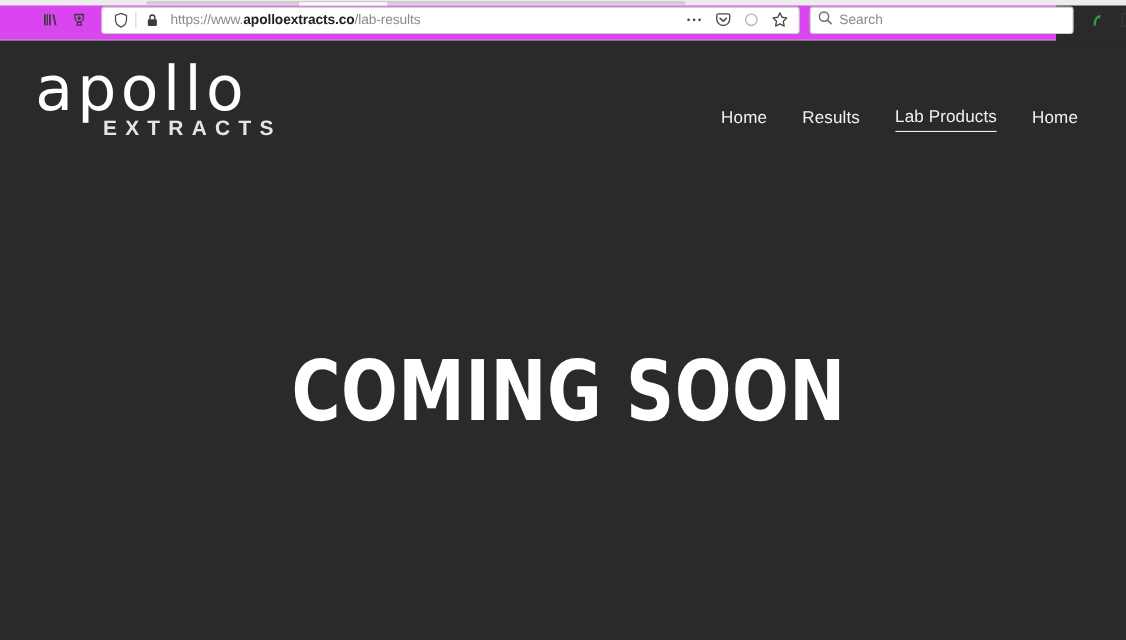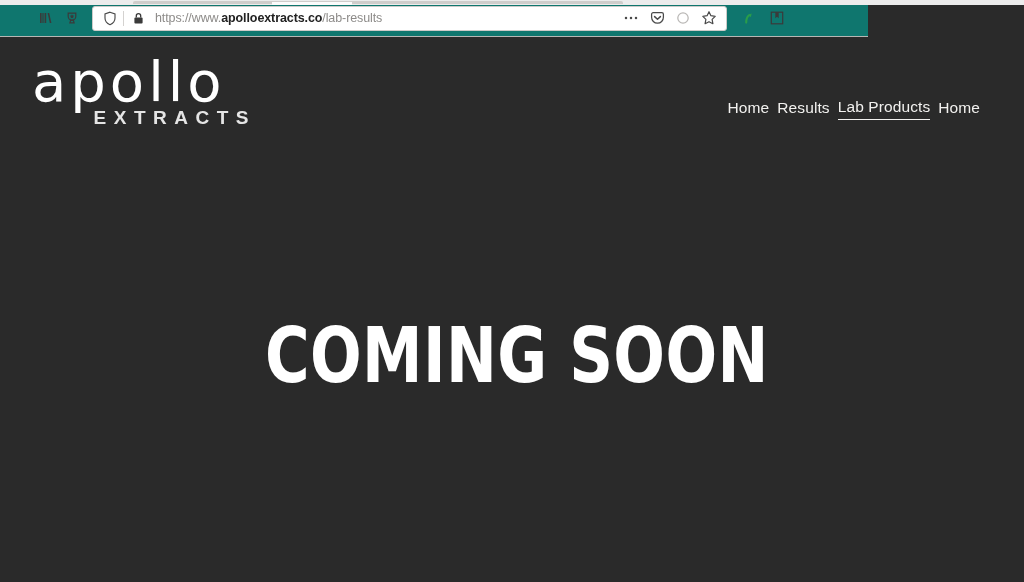--- a/index.html
+++ b/index.html
@@ -9,23 +9,23 @@
     width: 1024px;
     height: 582px;
     overflow: hidden;
     font-family: "Liberation Sans", sans-serif;
     background: #2a2a2a;
   }
 
   
   #browser-chrome {
     position: relative;
-    width: 868px;
+    width: 960px;
     height: 37px;
-    background: #0f766e;
+    background: #d946ef;
     border-bottom: 1px solid #b8b6b4;
     display: flex;
     align-items: center;
   }
 
   
   #tab-strip-sliver {
     position: absolute;
     top: 0; left: 0;
     width: 1024px;
@@ -202,21 +202,21 @@
     letter-spacing: 7.5px;
     text-align: right;
     padding-right: 2px;
     margin-top: -4px;
   }
 
   
   #site-nav {
     display: flex;
     align-items: center;
-    gap: 8px;
+    gap: 32px;
     margin: 44px 44px 0 0;
   }
   .nav-item {
     font-family: "Liberation Sans", sans-serif;
     font-size: 15.5px;
     color: #f2f1ef;
     text-decoration: none;
     white-space: nowrap;
     padding-bottom: 3px;
     letter-spacing: 0.1px;
@@ -326,20 +326,29 @@
 
         <span class="url-inline-btn">
           <svg width="16" height="16" viewBox="0 0 16 16" aria-hidden="true">
             <polygon points="8,1.7 9.9,5.7 14.2,6.3 11.1,9.4 11.9,13.7 8,11.7 4.1,13.7 4.9,9.4 1.8,6.3 6.1,5.7" fill="none" stroke="#4a4a4a" stroke-width="1.2" stroke-linejoin="round"></polygon>
           </svg>
         </span>
 
       </span>
     </div>
 
+    <div id="search-bar">
+      <span>
+        <svg width="14" height="14" viewBox="0 0 14 14" aria-hidden="true">
+          <circle cx="6.1" cy="6.1" r="4.2" fill="none" stroke="#6e6c6a" stroke-width="1.3"></circle>
+          <line x1="9.3" y1="9.3" x2="12.6" y2="12.6" stroke="#6e6c6a" stroke-width="1.4" stroke-linecap="round"></line>
+        </svg>
+      </span>
+      <input id="search-input" type="text" placeholder="Search" style="">
+    </div>
 
     <div id="chrome-right-icons">
 
       <div class="toolbar-btn">
         <svg width="16" height="16" viewBox="0 0 16 16" aria-hidden="true">
           <path d="M6.2 12.6c0-3.4 0.4-5.8 3.1-7.4" fill="none" stroke="#2a9d4a" stroke-width="2.1" stroke-linecap="round"></path>
           <polygon points="11.6,3.4 10.9,7.1 7.6,5.2" fill="#2a9d4a"></polygon>
         </svg>
       </div>
 

